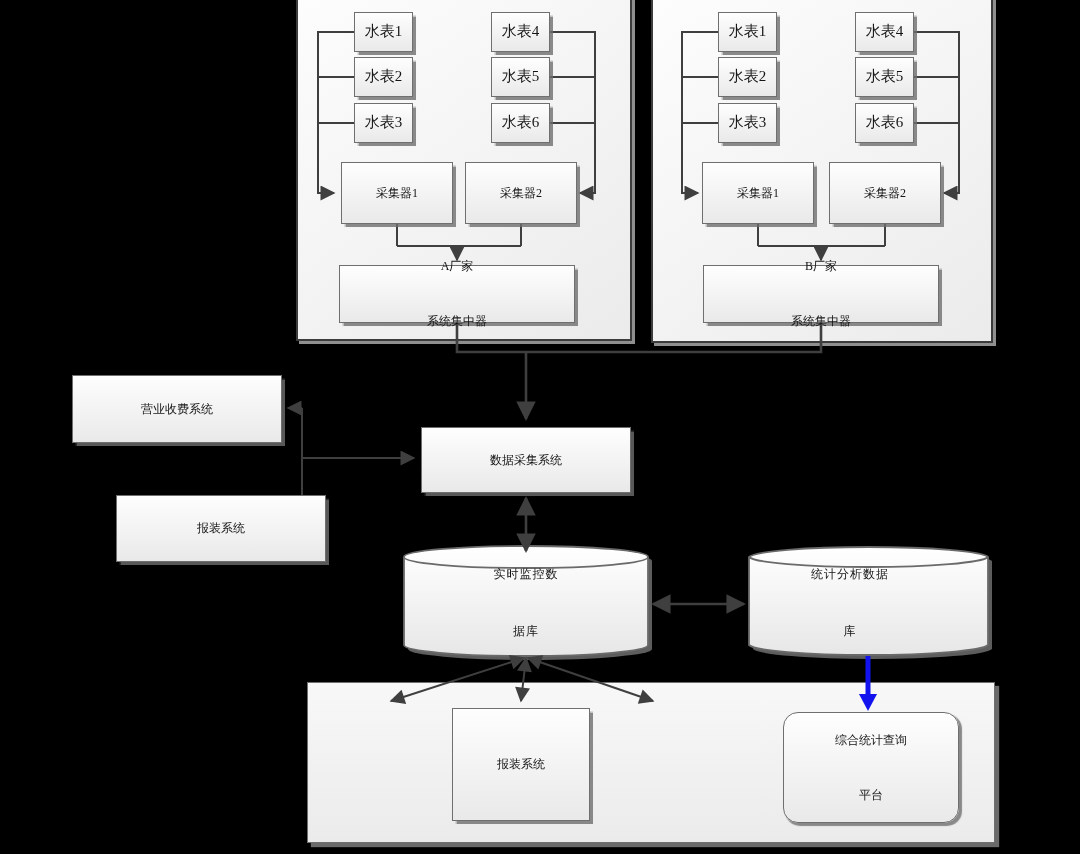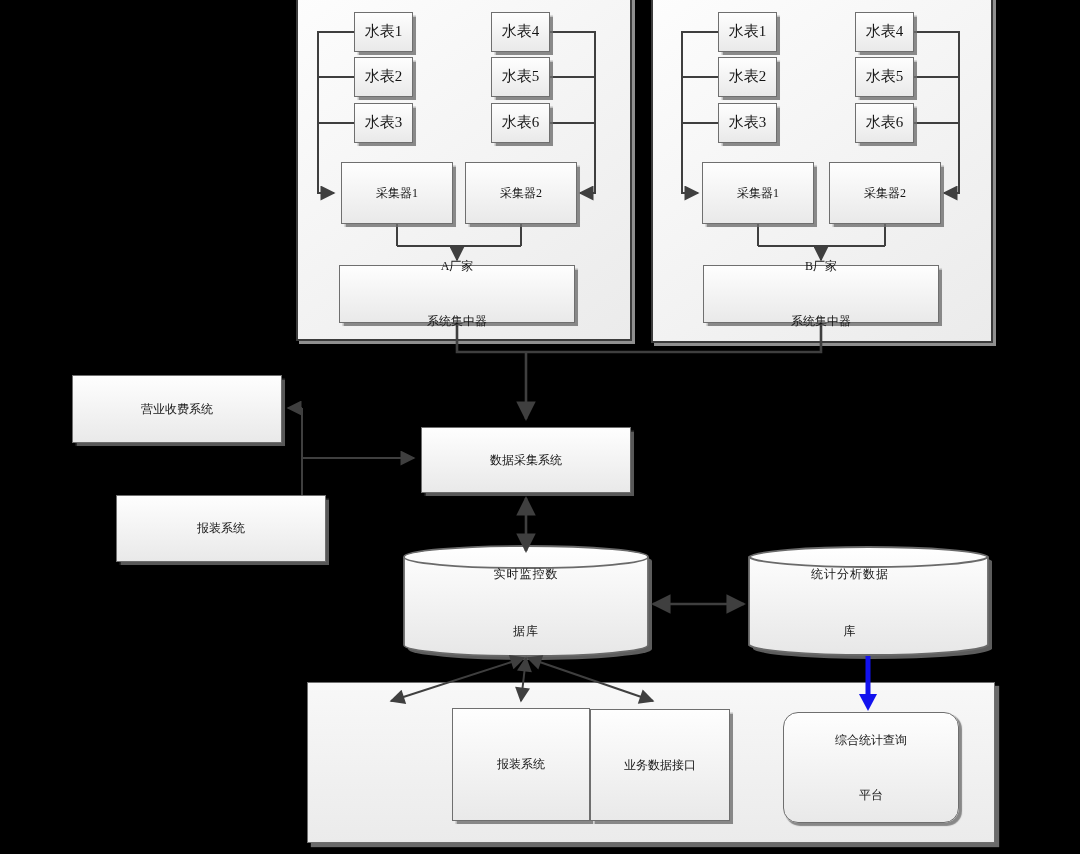--- a/index.html
+++ b/index.html
@@ -221,21 +221,18 @@
     <div>据库</div>
   </div>
   <div class="dblabel twoline" style="left:734px;top:572px;width:232px;height:62px;">
     <div>统计分析数据</div>
     <div>库</div>
   </div>
 
   <div class="box" style="left:452px;top:708px;width:138px;height:113px;">
       <span>报装系统</span>
     </div>
-  <div class="box" style="left:590px;top:709px;width:140px;height:112px;">
-      <span>业务数据接口</span>
-    </div>
   <div class="box twoline" style="left:783px;top:712px;width:176px;height:111px;border-radius:15px;">
     <div>综合统计查询</div>
     <div>平台</div>
   </div>
 
 </div>
 
 </body></html>

